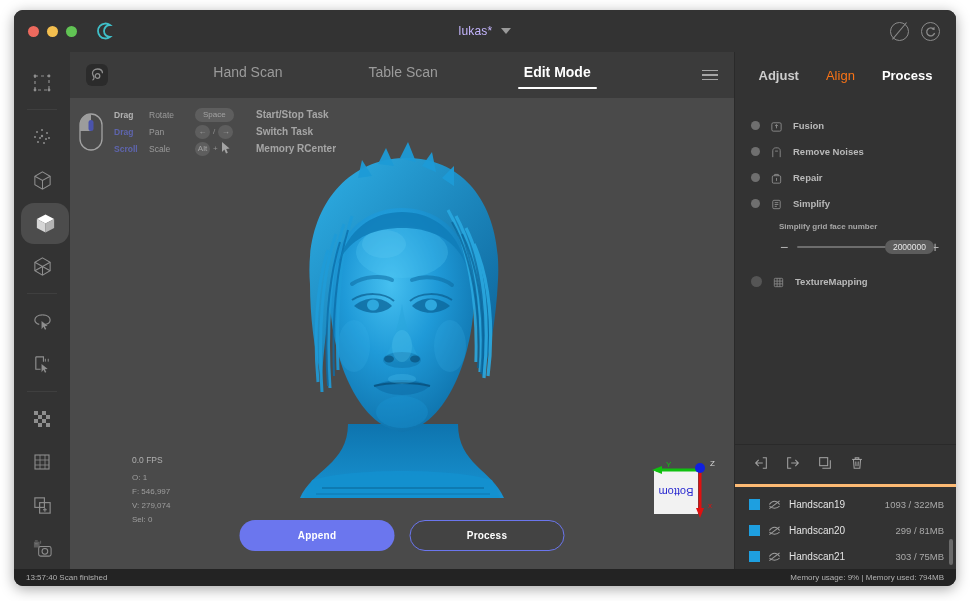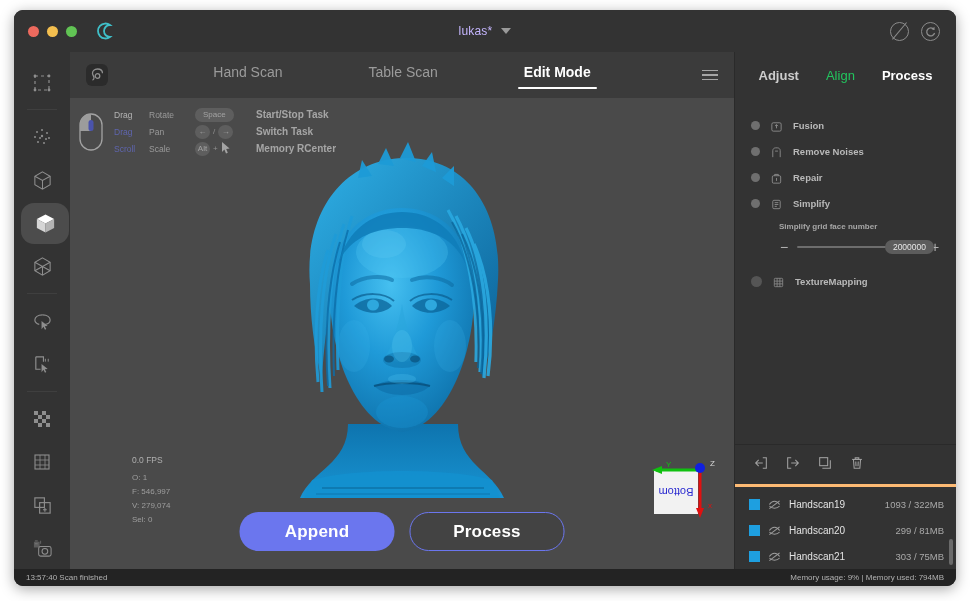--- a/index.html
+++ b/index.html
@@ -129,21 +129,21 @@
   .helpbox {
     position: absolute; left: 8px; top: 10px;
     display: flex; align-items: center; gap: 10px;
     opacity: .62;
   }
   .mouse-ico { width: 26px; height: 40px; }
   .help-cols { display: flex; gap: 12px; align-items: center; }
   .help-col { display: flex; flex-direction: column; gap: 4px; }
   .help-row { display: flex; align-items: center; gap: 7px; height: 13px; }
   .hk {
-    font-size: 8.5px; font-weight: normal;
+    font-size: 8.5px; font-weight: bold;
     min-width: 28px;
   }
   .hk.white { color: #efefef; }
   .hk.blue { color: #6a75ea; }
   .hact { font-size: 8.5px; color: #c9c9c9; min-width: 34px; }
   .keycap {
     background: #6b6b6b; color: #d8d8d8;
     font-size: 8px; border-radius: 8px;
     padding: 2px 8px; display: inline-flex;
     align-items: center; justify-content: center;
@@ -165,22 +165,22 @@
     font-size: 8px; color: #9e9e9e; line-height: 1.75;
   }
   .stats .fps { font-size: 8.5px; color: #b0b0b0; margin-bottom: 3px; }
 
   .actions {
     position: absolute; left: 50%; bottom: 18px;
     transform: translateX(-50%);
     display: flex; gap: 15px;
   }
   .btn {
-    width: 155px; height: 39px; border-radius: 19px;
-    font-size: 17px; font-weight: bold;
+    width: 155px; height: 31px; border-radius: 19px;
+    font-size: 10px; font-weight: bold;
     display: flex; align-items: center; justify-content: center;
     letter-spacing: .2px;
   }
   .btn.primary { background: #6b76ee; color: #ffffff; }
   .btn.ghost { background: #434343; color: #ffffff; border: 1.6px solid #6b76ee; }
 
   .gizmo { position: absolute; right: 8px; bottom: 45px; width: 86px; height: 72px; }
 
   
   .rpanel {
@@ -188,21 +188,21 @@
     background: #333333;
     display: flex; flex-direction: column;
     border-left: 1px solid #2a2a2a;
   }
   .rpanel-tabs {
     height: 46px; min-height: 46px;
     display: flex; align-items: center;
     justify-content: space-around;
     padding: 0 10px;
   }
-  .rtab { font-size: 13px; color: #22c55e; }
+  .rtab { font-size: 13px; color: #f97316; }
   .rtab.semi { color: #cdcdcd; font-weight: bold; }
   .rtab.active { color: #ffffff; font-weight: bold; }
 
   .steps { padding: 14px 0 0 0; }
   .step {
     display: flex; align-items: center; gap: 10px;
     height: 26px; padding: 0 16px;
   }
   .radio {
     width: 9px; height: 9px; border-radius: 50%;

